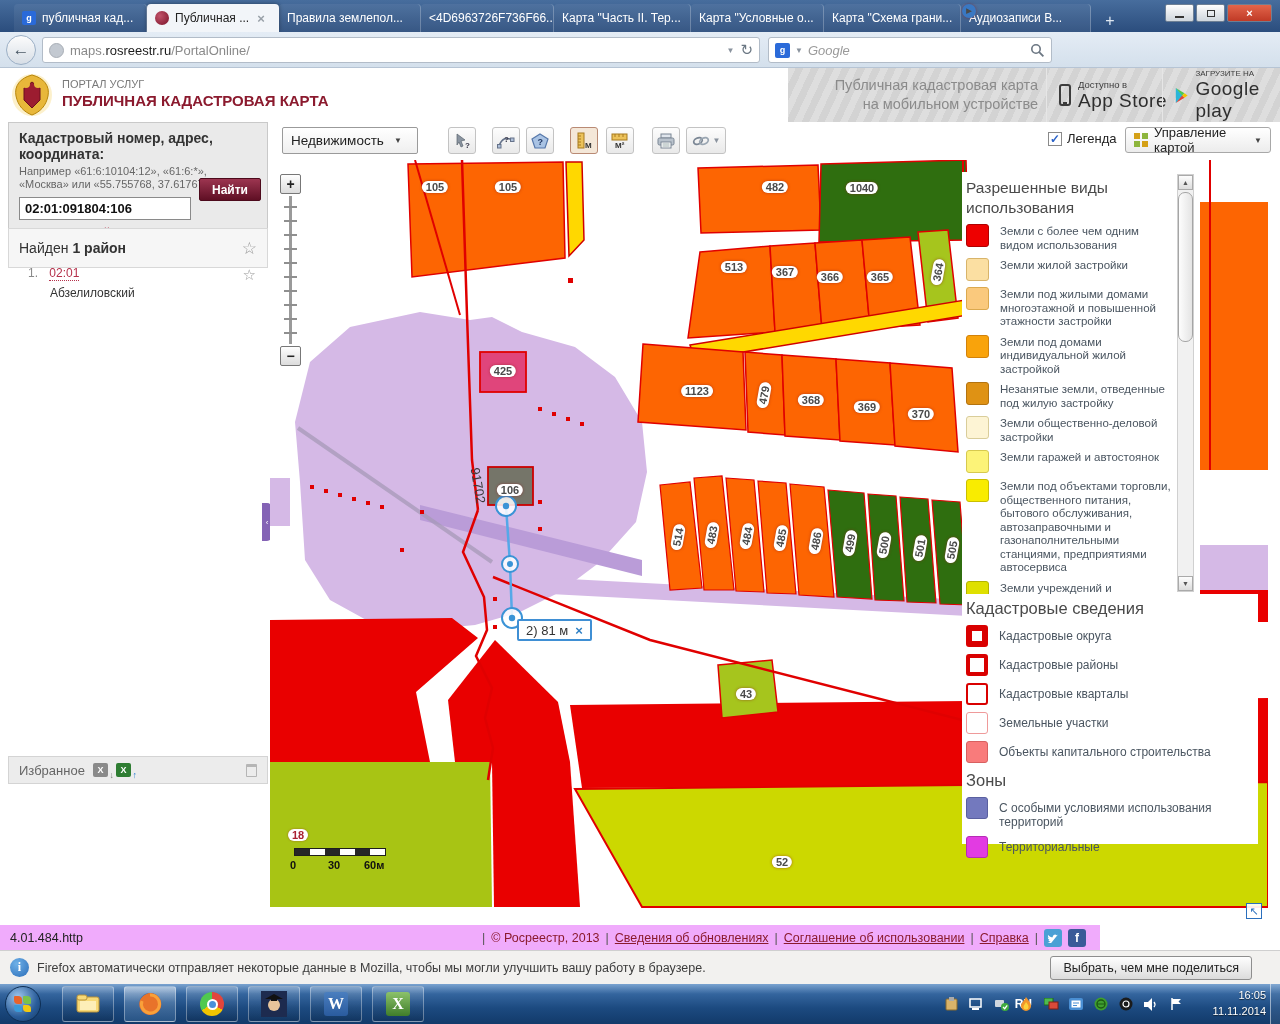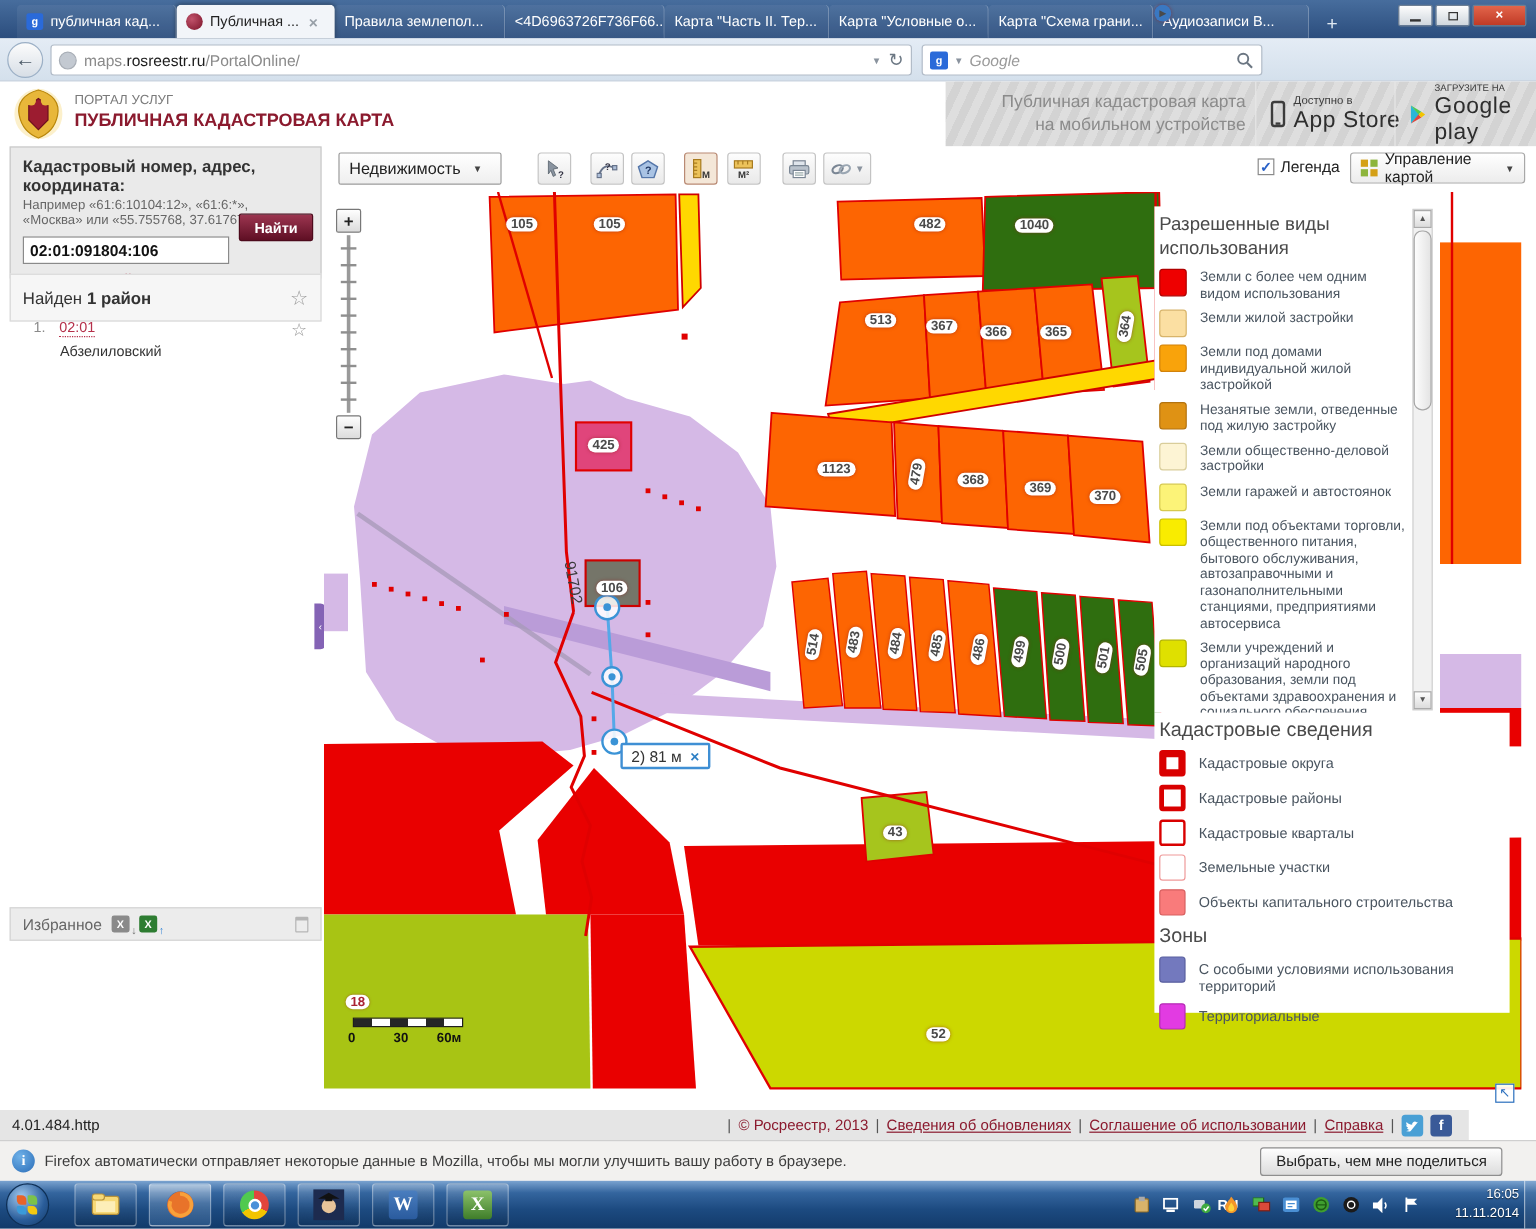--- a/index.html
+++ b/index.html
@@ -96,21 +96,21 @@
   .sw{width:23px;height:23px;border-radius:3px;border:1px solid #999;flex:none}
   .lt{font-size:11.5px;line-height:13.5px;padding-top:1px}
   #lp2 .litem{margin:7px 0}
   #lp2 .lt{font-size:12px;line-height:14px;padding-top:4px}
   .swb{width:22px;height:22px;border-radius:3px;background:#fff;flex:none}
   .b6{border:6px solid #d90000}.b4{border:4px solid #d90000}.b2{border:2.5px solid #d90000}.b1{border:1.5px solid #ef9a9a}
   #lsb{position:absolute;right:2px;top:2px;bottom:2px;width:17px;background:#f1f1f1;border:1px solid #d0d0d0}
   .sbb{position:absolute;left:0;width:15px;height:15px;background:linear-gradient(#fdfdfd,#dcdcdc);border:1px solid #aaa;font-size:7px;color:#555;text-align:center;line-height:14px}
   #lsbthumb{position:absolute;left:0;top:17px;width:15px;height:150px;background:linear-gradient(90deg,#fdfdfd,#e4e4e4);border:1px solid #a5a5a5;border-radius:7px}
   
-  #footer{left:0;top:925px;width:1224px;height:25px;background:#e5e5e5;font-size:12.5px;color:#8b1a2e;display:flex;align-items:center}
+  #footer{left:0;top:925px;width:1100px;height:25px;background:#f0abfc;font-size:12.5px;color:#8b1a2e;display:flex;align-items:center}
   #ver{position:absolute;left:10px;color:#222}
   #fright{position:absolute;right:14px;display:flex;align-items:center;gap:6px}
   #fright .sep{color:#555}
   #fright a{color:#8b1a2e;text-decoration:underline}
   .socic{width:18px;height:18px;border-radius:3px;color:#fff;font-size:12px;font-weight:bold;display:flex;align-items:center;justify-content:center}
   #notifbar{left:0;top:950px;width:1280px;height:34px;background:#f2f1ef;border-top:1px solid #cfcfcf;display:flex;align-items:center;padding:0 10px;gap:8px;font-size:12.5px;color:#3c3c3c}
   #infoic{width:19px;height:19px;border-radius:50%;background:radial-gradient(circle at 35% 30%,#6fb1e8,#2a6db8);color:#fff;font-size:12px;font-weight:bold;display:flex;align-items:center;justify-content:center;font-family:"Liberation Serif",serif}
   #notifbtn{position:absolute;right:28px;top:5px;height:24px;padding:0 12px;background:linear-gradient(#fefefe,#dcdcdc);border:1px solid #8e8e8e;border-radius:3px;font-size:12.5px;color:#222;display:flex;align-items:center}
   
   #taskbar{left:0;top:984px;width:1280px;height:40px;background:linear-gradient(#7aa3d0,#34659e 25%,#1c4a80 60%,#123a6a)}
@@ -522,20 +522,24 @@
     <div class="ltitle">Разрешенные виды использования</div>
     <div class="litem">
         <span class="sw" style="background-color: rgb(238, 0, 0); border-color: rgb(176, 0, 0);"></span>
         <span class="lt">Земли с более чем одним видом использования</span>
       </div>
     <div class="litem">
         <span class="sw" style="background-color: rgb(251, 223, 162); border-color: rgb(216, 180, 106);"></span>
         <span class="lt">Земли жилой застройки</span>
       </div>
     <div class="litem">
+        <span class="sw" style="background-color: rgb(250, 201, 125); border-color: rgb(219, 169, 79);"></span>
+        <span class="lt">Земли под жилыми домами многоэтажной и повышенной этажности застройки</span>
+      </div>
+    <div class="litem">
         <span class="sw" style="background-color: rgb(249, 163, 11); border-color: rgb(210, 130, 10);"></span>
         <span class="lt">Земли под домами индивидуальной жилой застройкой</span>
       </div>
     <div class="litem">
         <span class="sw" style="background-color: rgb(223, 146, 20); border-color: rgb(179, 115, 16);"></span>
         <span class="lt">Незанятые земли, отведенные под жилую застройку</span>
       </div>
     <div class="litem">
         <span class="sw" style="background-color: rgb(253, 244, 212); border-color: rgb(217, 205, 154);"></span>
         <span class="lt">Земли общественно-деловой застройки</span>

